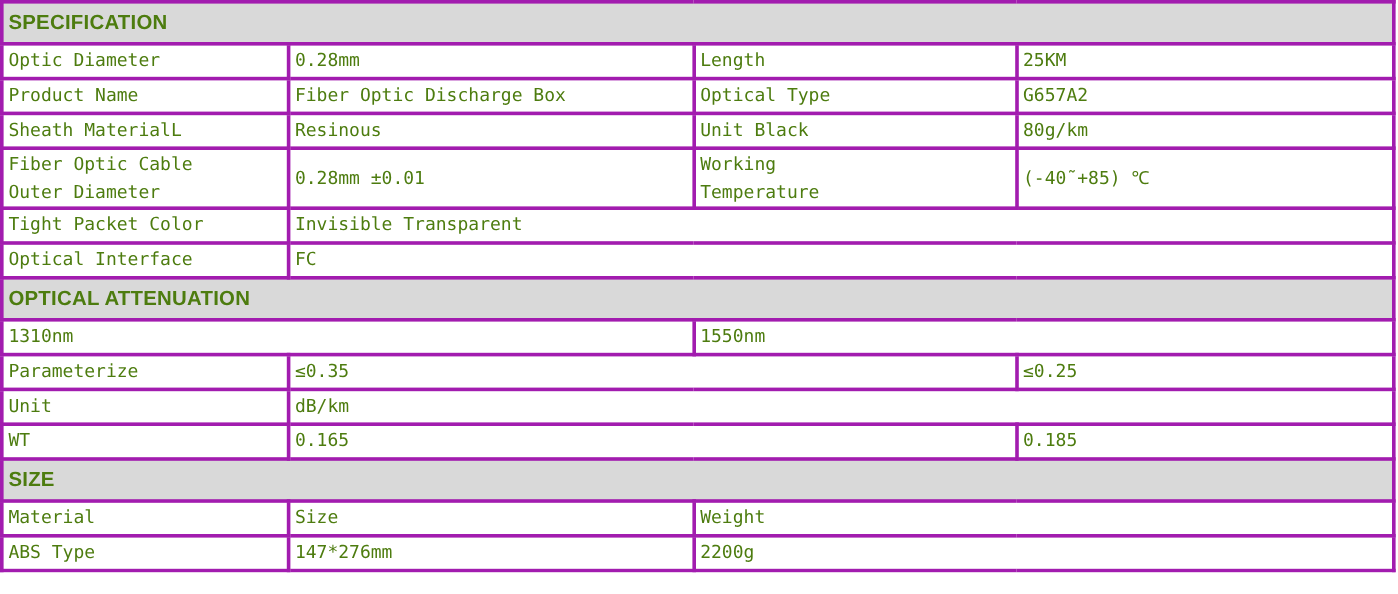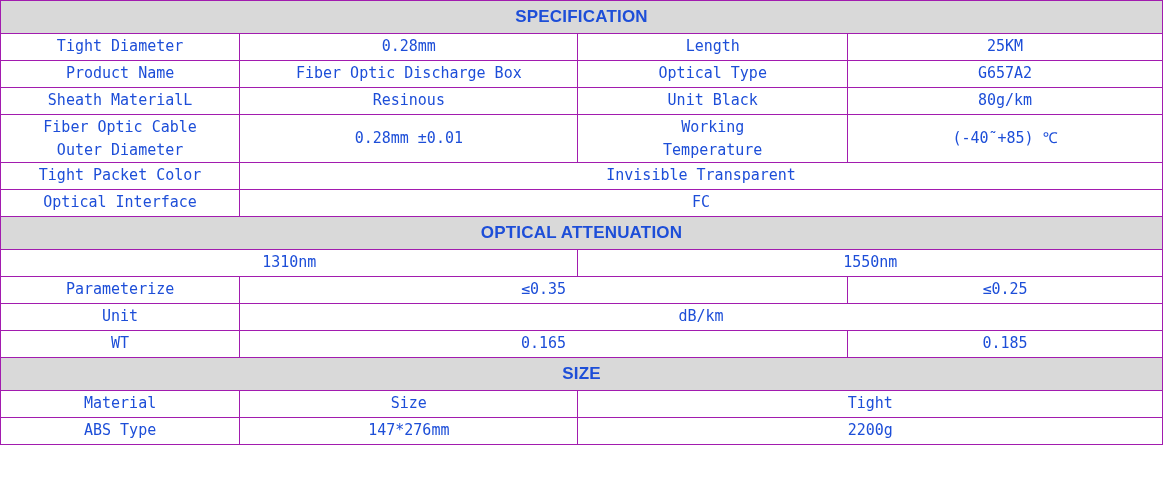--- a/index.html
+++ b/index.html
@@ -11,27 +11,27 @@
     width: 1165px;
     font-family: "DejaVu Sans Mono", monospace;
   }
   .spec-table {
     width: 1163px;
     border-collapse: collapse;
     table-layout: fixed;
     margin: 0;
   }
   .spec-table td {
-    border: 1px solid #a21caf;
+    border: 3px solid #a21caf;
     padding: 2px 4px;
-    text-align: center;
+    text-align: left;
     vertical-align: middle;
     font-family: "DejaVu Sans Mono", monospace;
     font-size: 15px;
-    color: #1d4ed8;
+    color: #4d7c0f;
     line-height: 1.45;
     height: 22px;
     word-wrap: break-word;
   }
   td.section {
     background: #d9d9d9;
     font-family: "Liberation Sans", sans-serif;
     font-weight: bold;
     font-size: 17px;
     letter-spacing: 0.2px;
@@ -56,21 +56,21 @@
     <col style="width:231px">
     <col style="width:270px">
   </colgroup>
   <tbody>
 
     <tr>
       <td class="section" colspan="4">SPECIFICATION</td>
     </tr>
 
     <tr>
-      <td>Tight Diameter</td>
+      <td>Optic Diameter</td>
       <td>0.28mm</td>
       <td>Length</td>
       <td>25KM</td>
     </tr>
 
     <tr>
       <td>Product Name</td>
       <td>Fiber Optic Discharge Box</td>
       <td>Optical Type</td>
       <td>G657A2</td>
@@ -132,21 +132,21 @@
       <td>0.185</td>
     </tr>
 
     <tr>
       <td class="section" colspan="4">SIZE</td>
     </tr>
 
     <tr>
       <td>Material</td>
       <td>Size</td>
-      <td colspan="2">Tight</td>
+      <td colspan="2">Weight</td>
     </tr>
 
     <tr>
       <td>ABS Type</td>
       <td>147*276mm</td>
       <td colspan="2">2200g</td>
     </tr>
   </tbody>
 </table>
 

